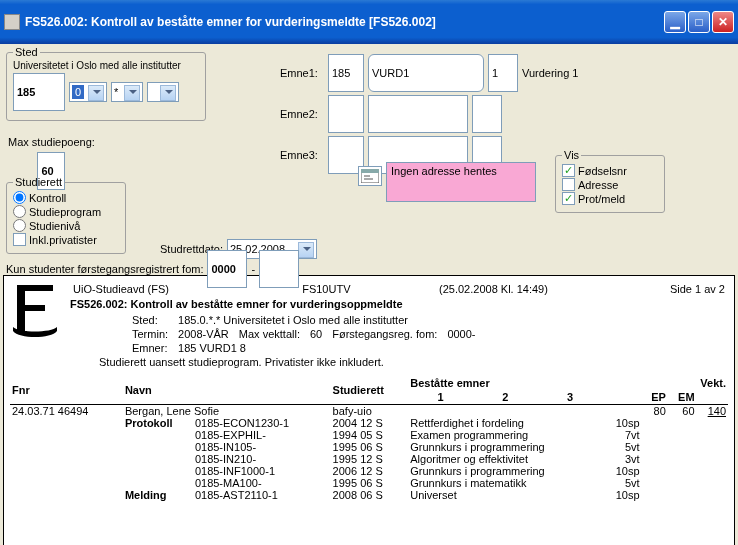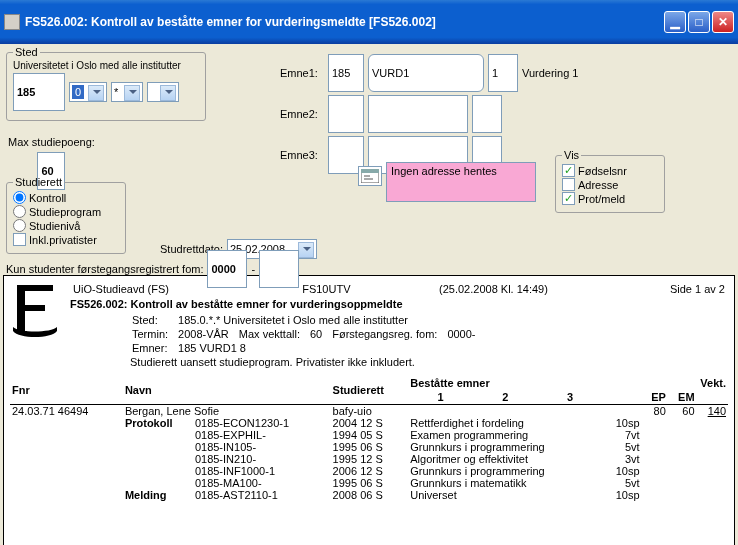--- a/index.html
+++ b/index.html
@@ -296,21 +296,21 @@
               <td>60</td>
           <td>Førstegangsreg. fom:</td>
               <td>0000-</td>
         </tr>
         <tr>
               <td>Emner:</td>
               <td colspan="5">185 VURD1 8</td>
             </tr>
       </tbody>
         </table>
-      <div style="margin-left:60px;">Studierett uansett studieprogram. Privatister ikke inkludert.</div>
+      <div style="margin-left:29px;">Studierett uansett studieprogram. Privatister ikke inkludert.</div>
     </div>
   </div>
 
   <table class="tbl">
     <tbody>
         <tr>
       <th rowspan="2">Fnr</th>
       <th rowspan="2" colspan="2">Navn</th>
       <th rowspan="2">Studierett</th>
       <th colspan="3" class="grouph">Beståtte emner</th>

